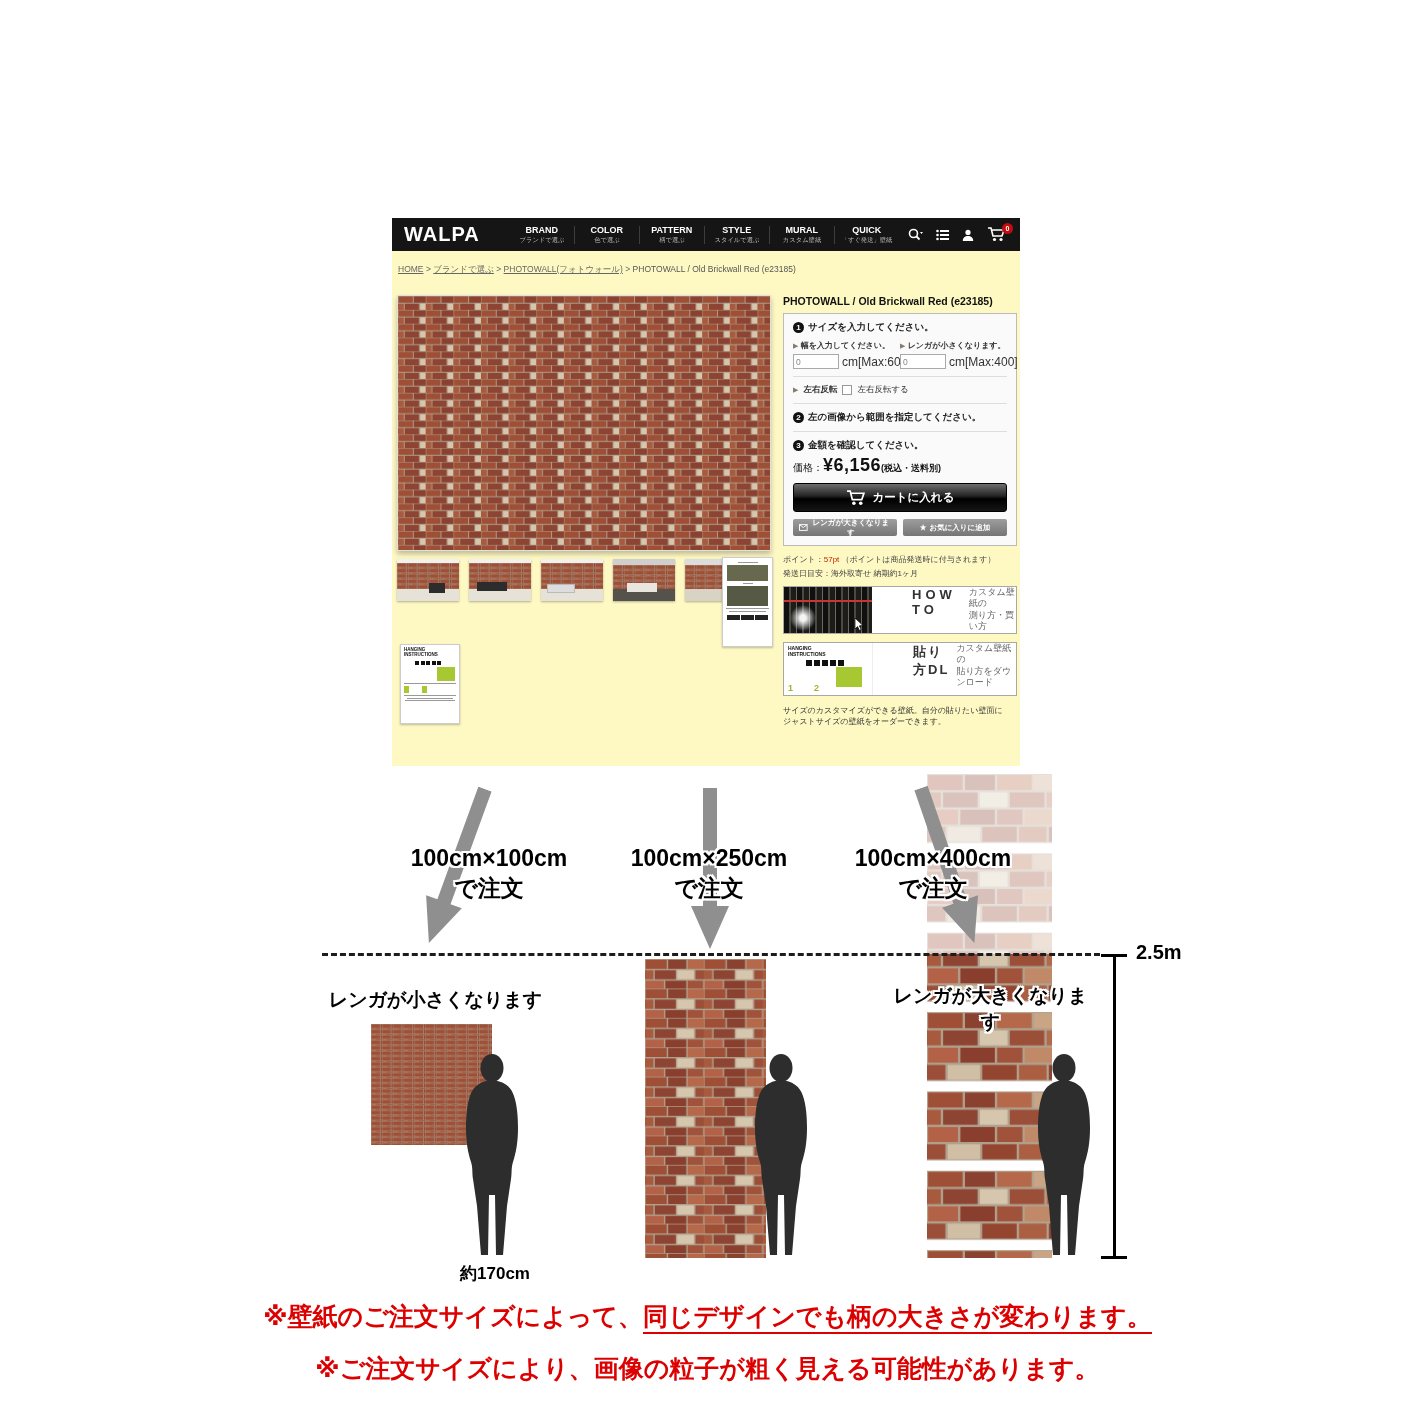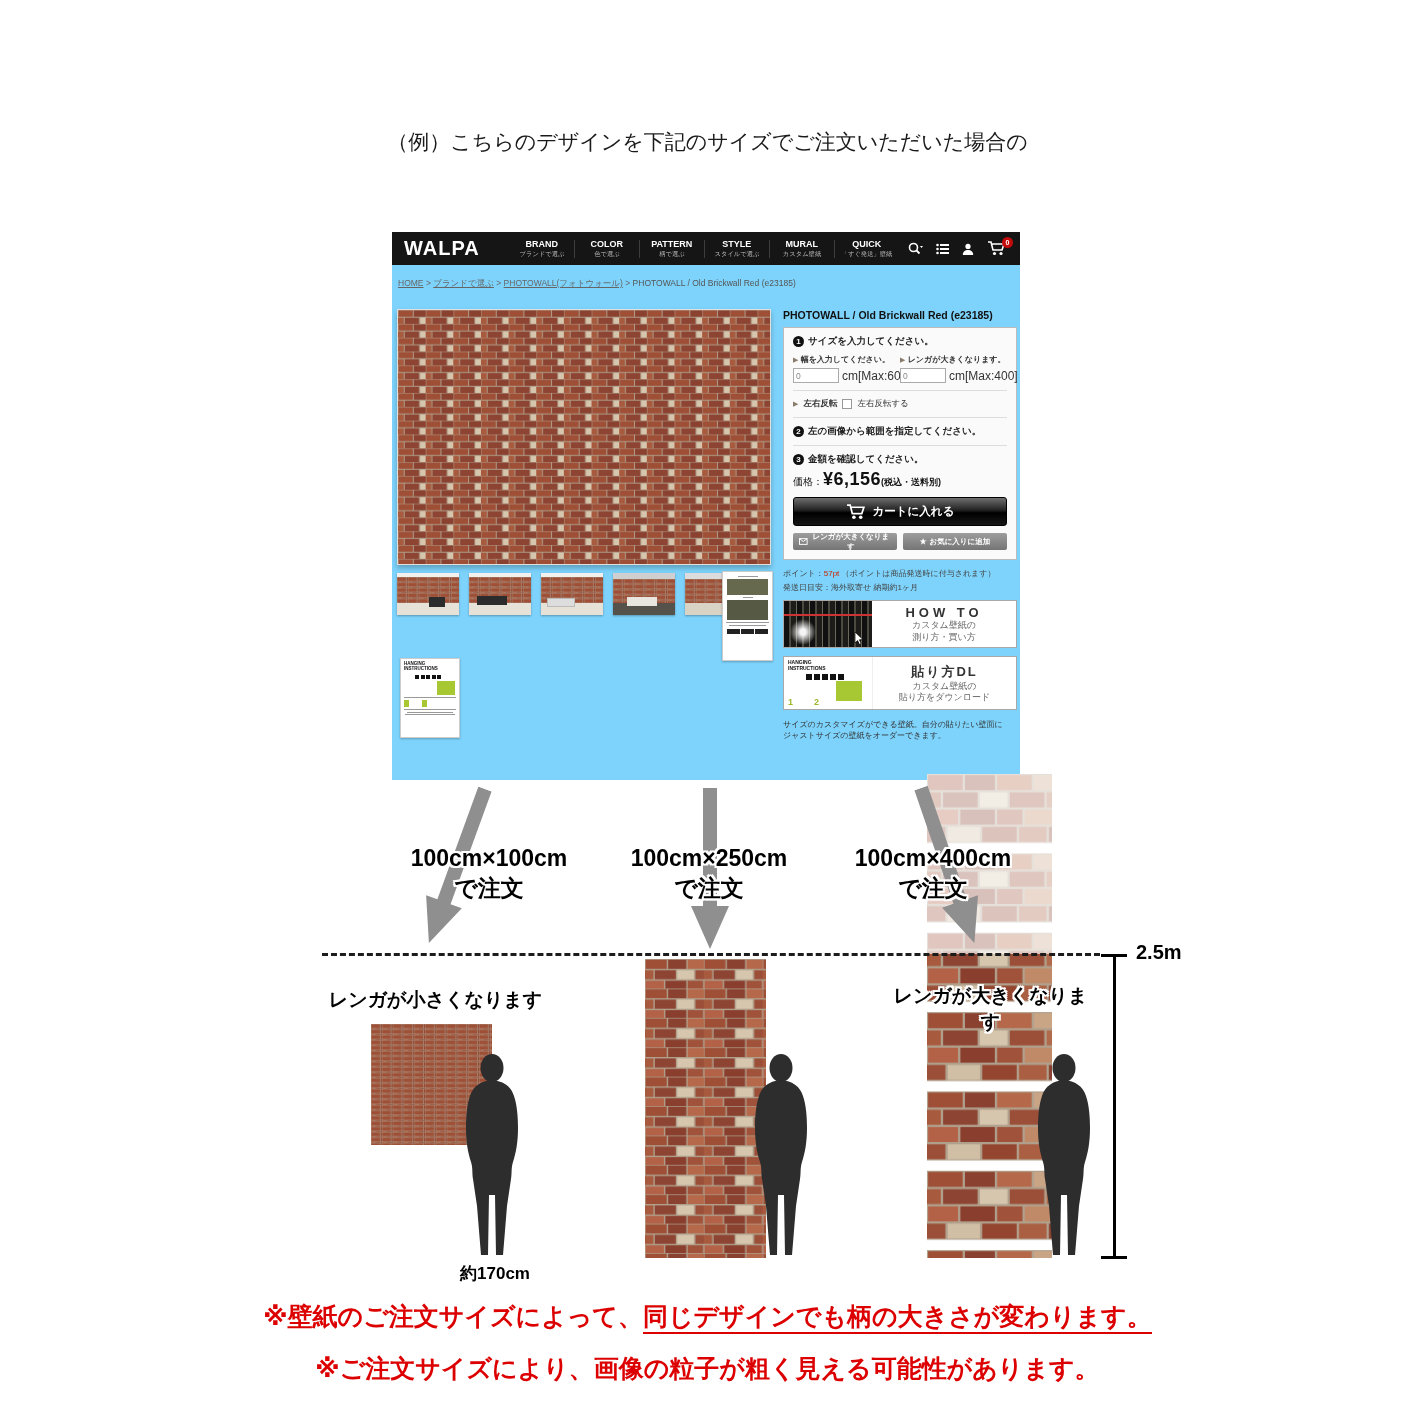--- a/index.html
+++ b/index.html
@@ -7,21 +7,21 @@
   .canvas{position:relative;width:1415px;height:1415px;background:#fff;overflow:hidden;}
   .abs{position:absolute;}
 
   
   .caution-title{top:16px;left:0;width:100%;text-align:center;}
   .caution-title span{display:inline-block;font-size:46px;font-weight:bold;letter-spacing:2px;
     border-bottom:6px solid #000;padding:0 14px 4px 14px;color:#000;}
   .intro{left:0;width:100%;text-align:center;color:#1a1a1a;font-size:21px;line-height:1.0;}
 
   
-  .shot{left:392px;top:232px;width:628px;height:548px;background:#7dd3fc;}
+  .shot{left:392px;top:218px;width:628px;height:548px;background:#fef9c3;}
   .nav{position:absolute;left:0;top:0;width:628px;height:33px;background:#151515;display:flex;align-items:center;}
   .logo{color:#fff;font-size:20px;font-weight:bold;letter-spacing:1px;padding:0 16px 0 12px;}
   .menu{display:flex;align-items:center;height:100%;margin-left:14px;}
   .menu-item{width:64px;text-align:center;line-height:1.1;cursor:pointer;}
   .menu-item .en{color:#fff;font-size:9px;font-weight:bold;display:block;}
   .menu-item .jp{color:#bbb;font-size:7px;display:block;transform:scale(.9);}
   .menu-sep{width:1px;height:18px;background:#3d3d3d;}
   .navicons{margin-left:auto;display:flex;align-items:center;gap:13px;padding-right:14px;}
   .badge{position:absolute;right:-7px;top:-4px;background:#c40c0c;color:#fff;border-radius:50%;
     width:11px;height:11px;font-size:7px;font-weight:bold;text-align:center;line-height:11px;}
@@ -70,21 +70,21 @@
   .ship{margin-top:3px;font-size:8px;color:#444;}
   .infobox{margin-top:7px;border:1px solid #a8a8a8;background:#fff;display:flex;cursor:pointer;}
   .forest{width:88px;height:46px;position:relative;flex:0 0 88px;overflow:hidden;
     background:repeating-linear-gradient(90deg,#101010 0 5px,#4a4a40 5px 7px,#1d1c18 7px 12px,#6a695c 12px 13px);}
   .forest .glow{position:absolute;left:6px;top:18px;width:26px;height:26px;
     background:radial-gradient(circle,rgba(255,255,255,.95) 0 3px,rgba(255,255,255,0) 13px);}
   .forest .redline{position:absolute;left:0;top:13px;width:100%;height:1.5px;background:#c33;}
   .hangthumb{width:88px;height:52px;flex:0 0 88px;position:relative;background:#fff;border-right:1px solid #eee;}
   .it-title{font-size:13px;font-weight:bold;letter-spacing:4px;color:#333;}
   .it-sub{font-size:9px;color:#666;line-height:1.25;}
-  .infotxt{flex:1;text-align:center;display:flex;flex-direction:column;justify-content:center;}
+  .infotxt{flex:1;text-align:left;display:flex;flex-direction:row;justify-content:center;padding-left:40px;}
   .pdesc{margin-top:9px;font-size:8px;color:#333;line-height:1.4;width:226px;}
 
   
   .arrow{fill:#8f8f8f;}
   .ordlabel{width:250px;text-align:center;font-weight:bold;color:#000;font-size:23px;line-height:1.3;
     text-shadow:-2px -2px 0 #fff,2px -2px 0 #fff,-2px 2px 0 #fff,2px 2px 0 #fff,0 -2px 0 #fff,0 2px 0 #fff,-2px 0 0 #fff,2px 0 0 #fff;}
   .notetxt{font-weight:bold;color:#000;font-size:19px;text-align:center;
     text-shadow:-2px -2px 0 #fff,2px -2px 0 #fff,-2px 2px 0 #fff,2px 2px 0 #fff,0 -2px 0 #fff,0 2px 0 #fff,-2px 0 0 #fff,2px 0 0 #fff;}
   .dash{left:322px;top:953px;width:778px;border-top:3px dashed #1c1c1c;z-index:30;}
   .fade{background:rgba(255,255,255,.68);}
@@ -142,21 +142,20 @@
         <ellipse cx="44" cy="16" rx="11.5" ry="14"></ellipse>
         <path d="M44 28 C 33 29 25 34 22 44 C 19 53 18 64 18 76 C 18 90 20 101 23 110
                  C 25 116 24 122 25 127 L 29 154 L 33 203 L 40 203 L 41 143
                  L 47 143 L 48 203 L 55 203 L 59 154 L 63 127
                  C 64 122 63 116 65 110 C 68 101 70 90 70 76
                  C 70 64 69 53 66 44 C 63 34 55 29 44 28 Z"></path>
       </g>
     </defs>
   </svg>
 
-  <div class="abs intro" style="top:131px;">（例）こちらのデザインを下記のサイズでご注文いただいた場合の</div>
 
   <div class="abs shot">
 
     <div class="nav">
       <span class="logo">WALPA</span>
       <div class="menu">
         <div class="menu-item">
           <span class="en">BRAND</span>
           <span class="jp">ブランドで選ぶ</span>
         </div>
@@ -316,21 +315,21 @@
     <div class="abs panel">
       <div class="ptitle">PHOTOWALL / Old Brickwall Red (e23185)</div>
 
       <div class="stepbox">
         <div class="steprow">
           <span class="snum">1</span>
           <span>サイズを入力してください。</span>
         </div>
         <div class="collabels">
           <div><span class="tri">▶</span> <span>幅を入力してください。</span></div>
-          <div><span class="tri">▶</span> <span>レンガが大きくなります。</span></div>
+          <div><span class="tri">▶</span> <span>レンガが小さくなります。</span></div>
         </div>
         <div class="inputs">
           <div class="cell">
             <input value="0" style="">
             <span class="maxnote">cm[Max:600]</span>
           </div>
           <div class="cell">
             <input value="0" style="">
             <span class="maxnote">cm[Max:400]</span>
           </div>

